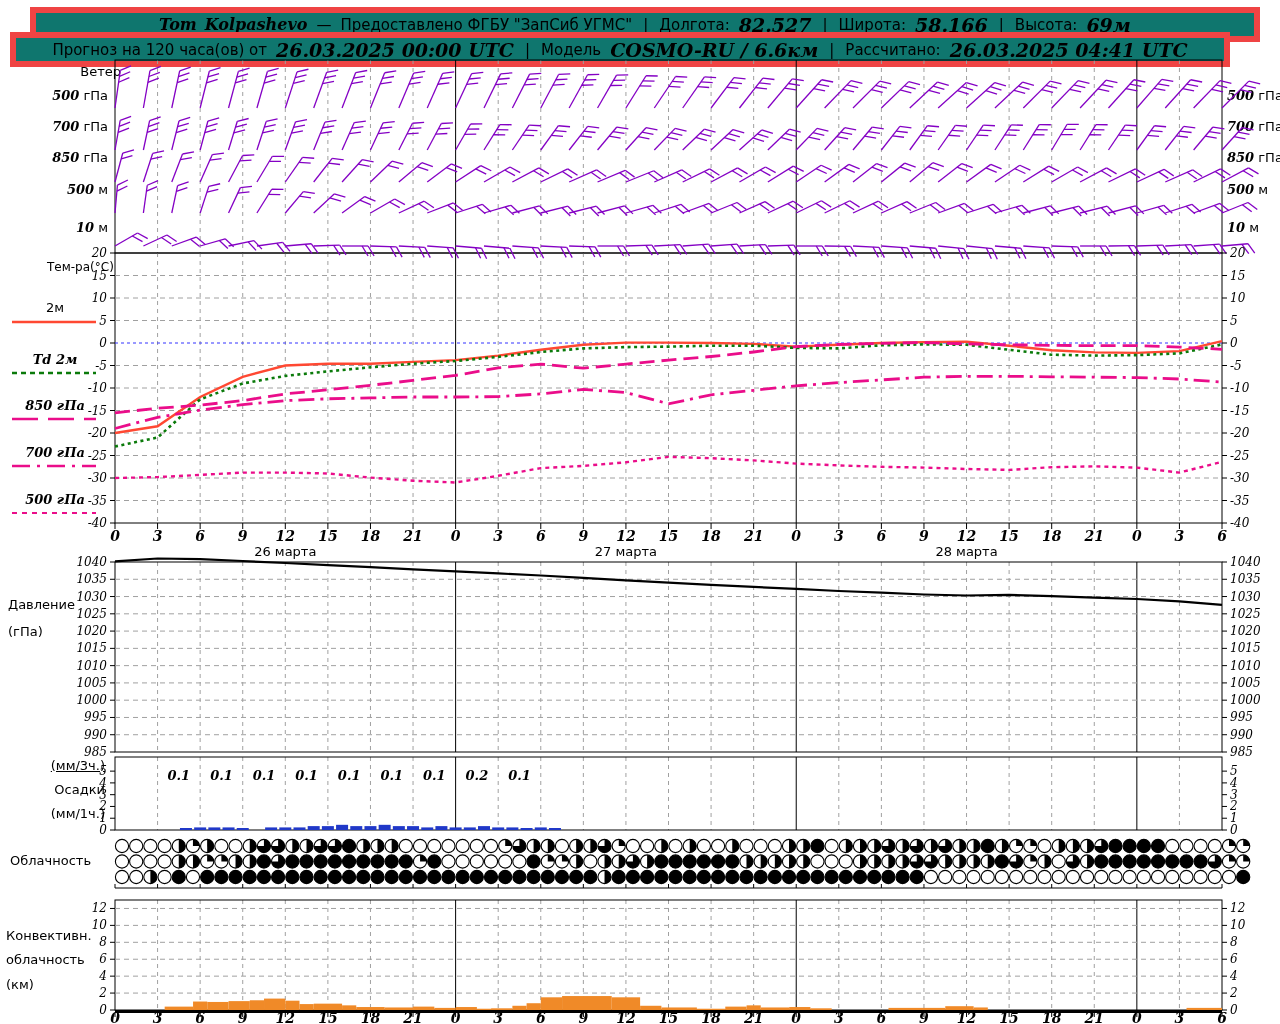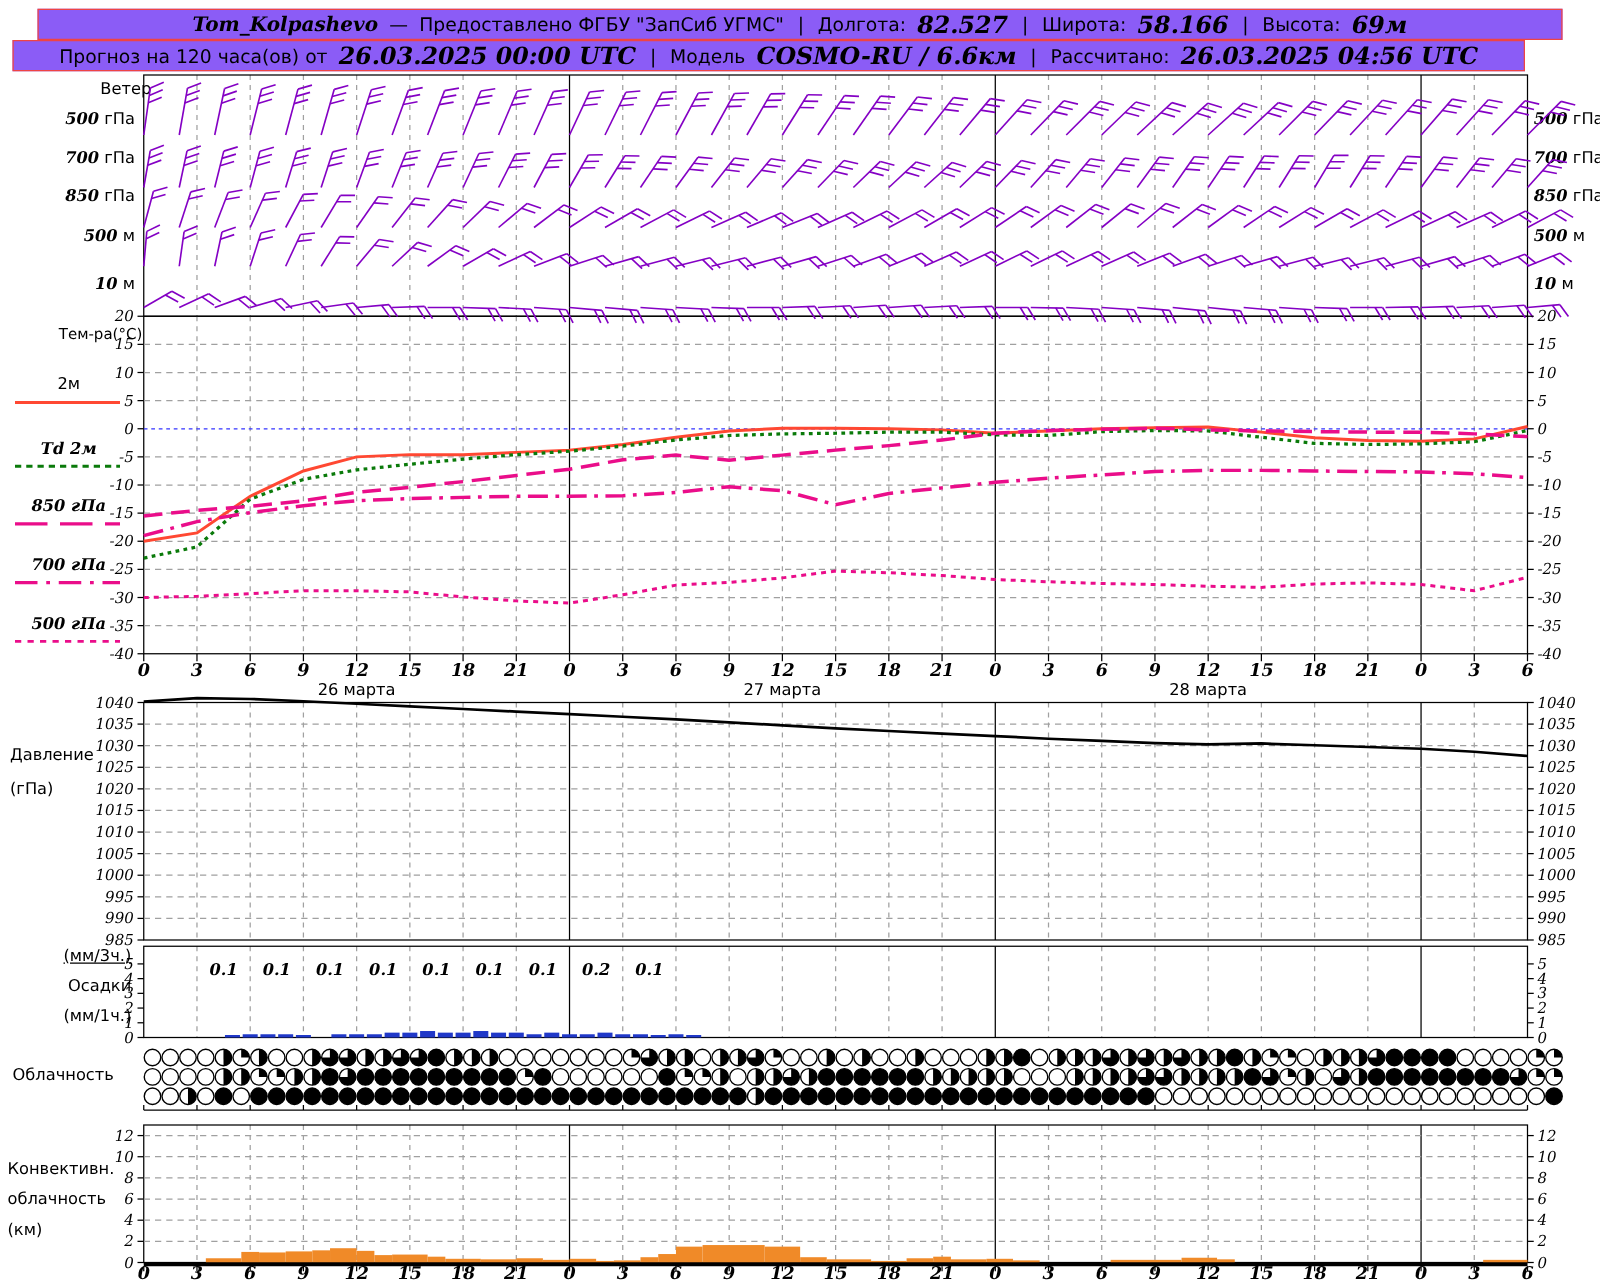--- a/index.html
+++ b/index.html
@@ -1,18 +1,18 @@
 <!DOCTYPE html>
 <html><head>
 <meta charset="utf-8">
 <style>
   html,body{margin:0;padding:0;background:#fff;width:1280px;height:1024px;overflow:hidden;
     font-family:"DejaVu Sans",sans-serif;}
   #page{position:relative;width:1280px;height:1024px;background:#fff;}
-  .hdr{position:absolute;border:1px solid #ef4444;background:#8b5cf6;display:flex;align-items:center;
+  .hdr{position:absolute;border:6px solid #ef4444;background:#0f766e;display:flex;align-items:center;
        justify-content:center;gap:9px;font-size:15px;color:#000;white-space:nowrap;}
   .hdr1{left:30px;top:7px;width:1218px;height:23px;}
   .hdr2{left:10px;top:32px;width:1208px;height:23px;}
   .station{font-family:"DejaVu Serif",serif;font-style:italic;font-weight:bold;font-size:16px;}
   .val{font-family:"DejaVu Serif",serif;font-style:italic;font-weight:bold;font-size:19px;}
   .pipe{padding:0 2px;}
   .lab{position:absolute;font-size:13px;color:#000;white-space:nowrap;}
   .ralign{width:100px;text-align:right;}
   .cent{width:96px;text-align:left;}
   .num{font-family:"DejaVu Serif",serif;font-style:italic;font-weight:bold;text-align:center;}
@@ -45,21 +45,21 @@
   </div>
 
   <div class="hdr hdr2">
     <span>Прогноз на 120 часа(ов) от</span>
     <span class="val">26.03.2025 00:00 UTC</span>
     <span class="pipe">|</span>
     <span>Модель</span>
     <span class="val">COSMO-RU / 6.6км</span>
     <span class="pipe">|</span>
     <span>Рассчитано:</span>
-    <span class="val">26.03.2025 04:56 UTC</span>
+    <span class="val">26.03.2025 04:41 UTC</span>
   </div>
 
   <div class="lab ralign" style="left:21px;top:64px;">Ветер</div>
   <div class="lab ralign" style="left:8px;top:88px;"><span class="num">500</span> <span>гПа</span></div>
   <div class="lab ralign" style="left:8px;top:119px;"><span class="num">700</span> <span>гПа</span></div>
   <div class="lab ralign" style="left:8px;top:150px;"><span class="num">850</span> <span>гПа</span></div>
   <div class="lab ralign" style="left:8px;top:182px;"><span class="num">500</span> <span>м</span></div>
   <div class="lab ralign" style="left:8px;top:220px;"><span class="num">10</span> <span>м</span></div>
 
   <div class="lab" style="left:1227px;top:88px;"><span class="num">500</span> <span>гПа</span></div>

